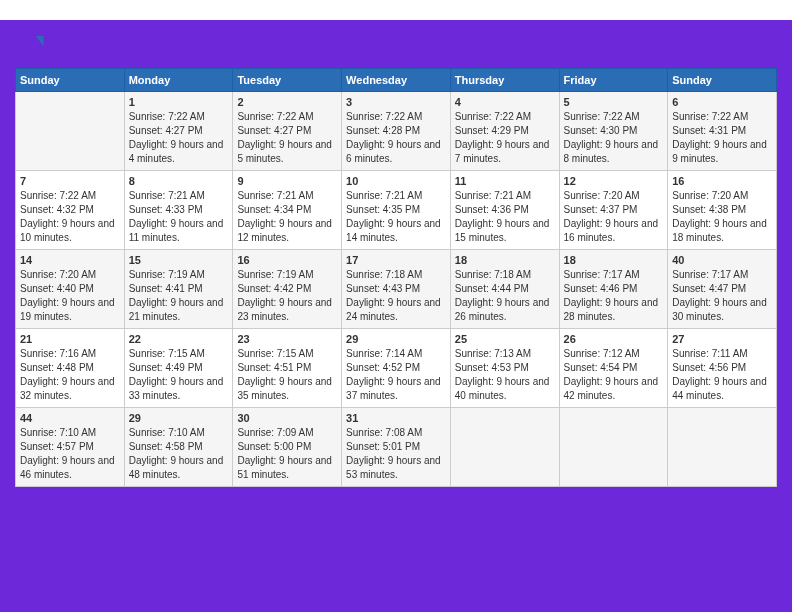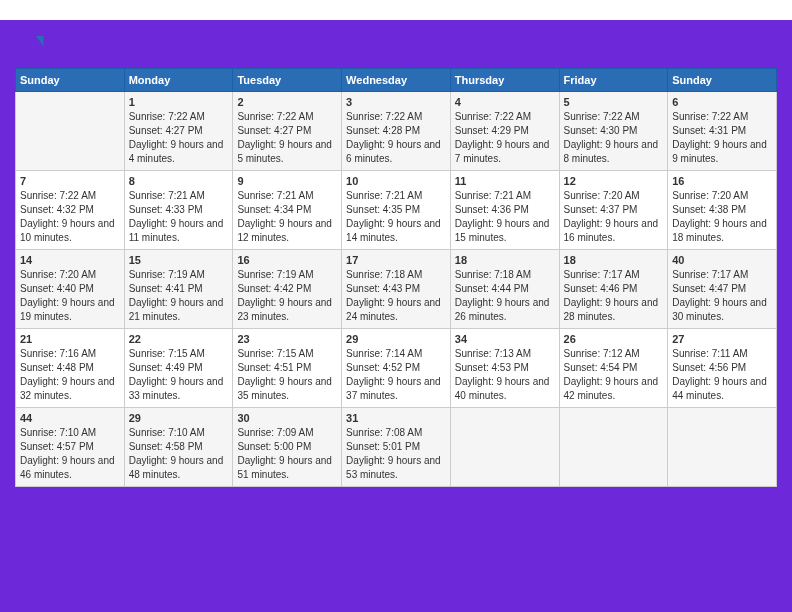--- a/index.html
+++ b/index.html
@@ -152,21 +152,21 @@
           <td><span class="day-num">17</span><span class="day-info">Sunrise: 7:18 AM<br>Sunset: 4:43 PM<br>Daylight: 9 hours and 24 minutes.</span></td>
           <td><span class="day-num">18</span><span class="day-info">Sunrise: 7:18 AM<br>Sunset: 4:44 PM<br>Daylight: 9 hours and 26 minutes.</span></td>
           <td><span class="day-num">18</span><span class="day-info">Sunrise: 7:17 AM<br>Sunset: 4:46 PM<br>Daylight: 9 hours and 28 minutes.</span></td>
           <td><span class="day-num">40</span><span class="day-info">Sunrise: 7:17 AM<br>Sunset: 4:47 PM<br>Daylight: 9 hours and 30 minutes.</span></td>
         </tr>
         <tr>
           <td><span class="day-num">21</span><span class="day-info">Sunrise: 7:16 AM<br>Sunset: 4:48 PM<br>Daylight: 9 hours and 32 minutes.</span></td>
           <td><span class="day-num">22</span><span class="day-info">Sunrise: 7:15 AM<br>Sunset: 4:49 PM<br>Daylight: 9 hours and 33 minutes.</span></td>
           <td><span class="day-num">23</span><span class="day-info">Sunrise: 7:15 AM<br>Sunset: 4:51 PM<br>Daylight: 9 hours and 35 minutes.</span></td>
           <td><span class="day-num">29</span><span class="day-info">Sunrise: 7:14 AM<br>Sunset: 4:52 PM<br>Daylight: 9 hours and 37 minutes.</span></td>
-          <td><span class="day-num">34</span><span class="day-info">Sunrise: 7:13 AM<br>Sunset: 4:53 PM<br>Daylight: 9 hours and 40 minutes.</span></td>
+          <td><span class="day-num">25</span><span class="day-info">Sunrise: 7:13 AM<br>Sunset: 4:53 PM<br>Daylight: 9 hours and 40 minutes.</span></td>
           <td><span class="day-num">26</span><span class="day-info">Sunrise: 7:12 AM<br>Sunset: 4:54 PM<br>Daylight: 9 hours and 42 minutes.</span></td>
           <td><span class="day-num">27</span><span class="day-info">Sunrise: 7:11 AM<br>Sunset: 4:56 PM<br>Daylight: 9 hours and 44 minutes.</span></td>
         </tr>
         <tr>
           <td><span class="day-num">44</span><span class="day-info">Sunrise: 7:10 AM<br>Sunset: 4:57 PM<br>Daylight: 9 hours and 46 minutes.</span></td>
           <td><span class="day-num">29</span><span class="day-info">Sunrise: 7:10 AM<br>Sunset: 4:58 PM<br>Daylight: 9 hours and 48 minutes.</span></td>
           <td><span class="day-num">30</span><span class="day-info">Sunrise: 7:09 AM<br>Sunset: 5:00 PM<br>Daylight: 9 hours and 51 minutes.</span></td>
           <td><span class="day-num">31</span><span class="day-info">Sunrise: 7:08 AM<br>Sunset: 5:01 PM<br>Daylight: 9 hours and 53 minutes.</span></td>
           <td></td>
           <td></td>

